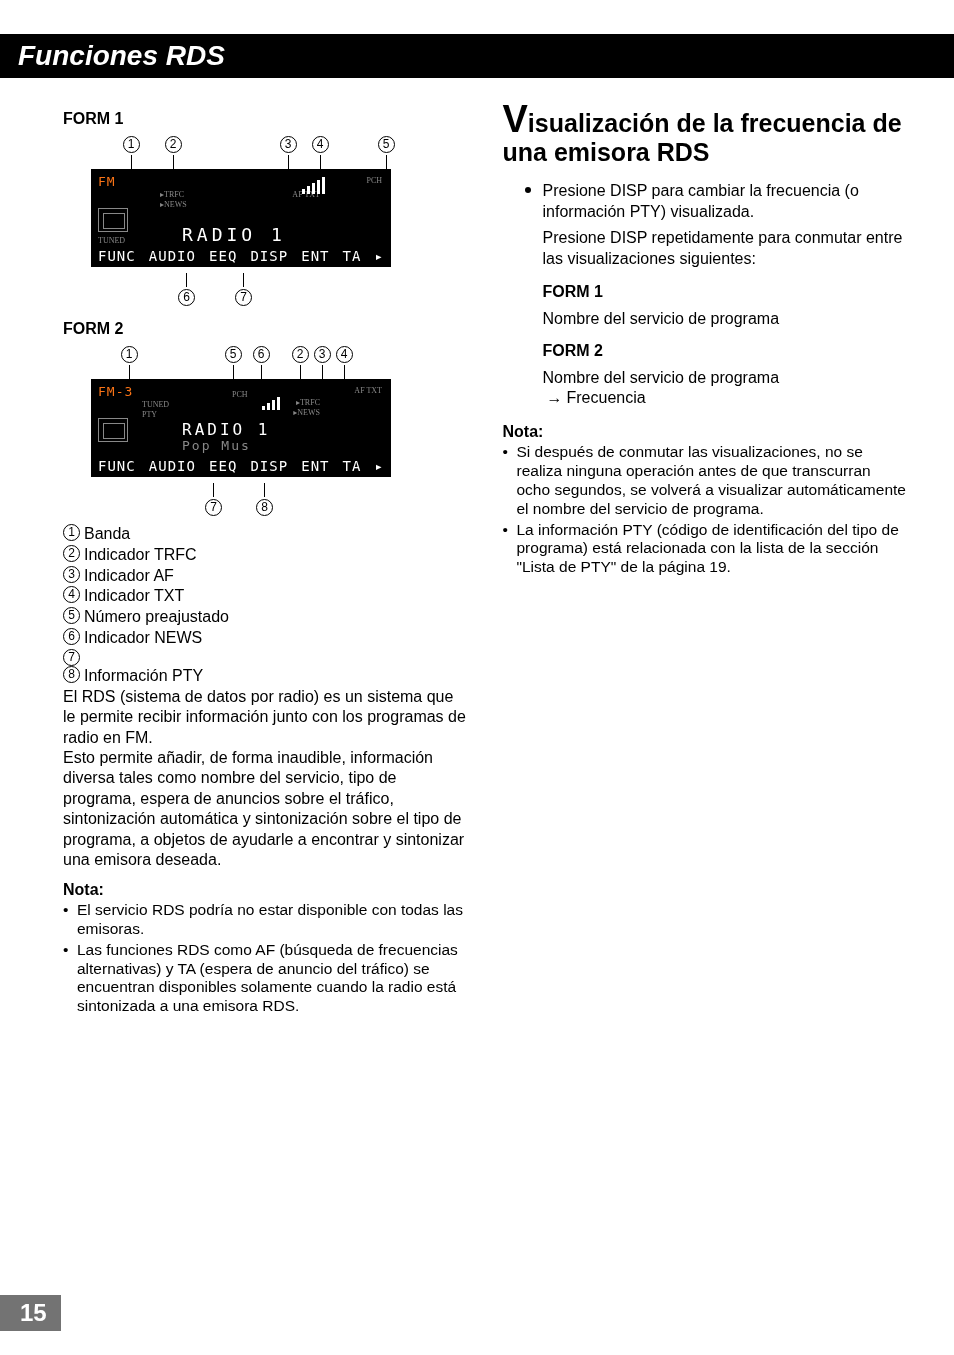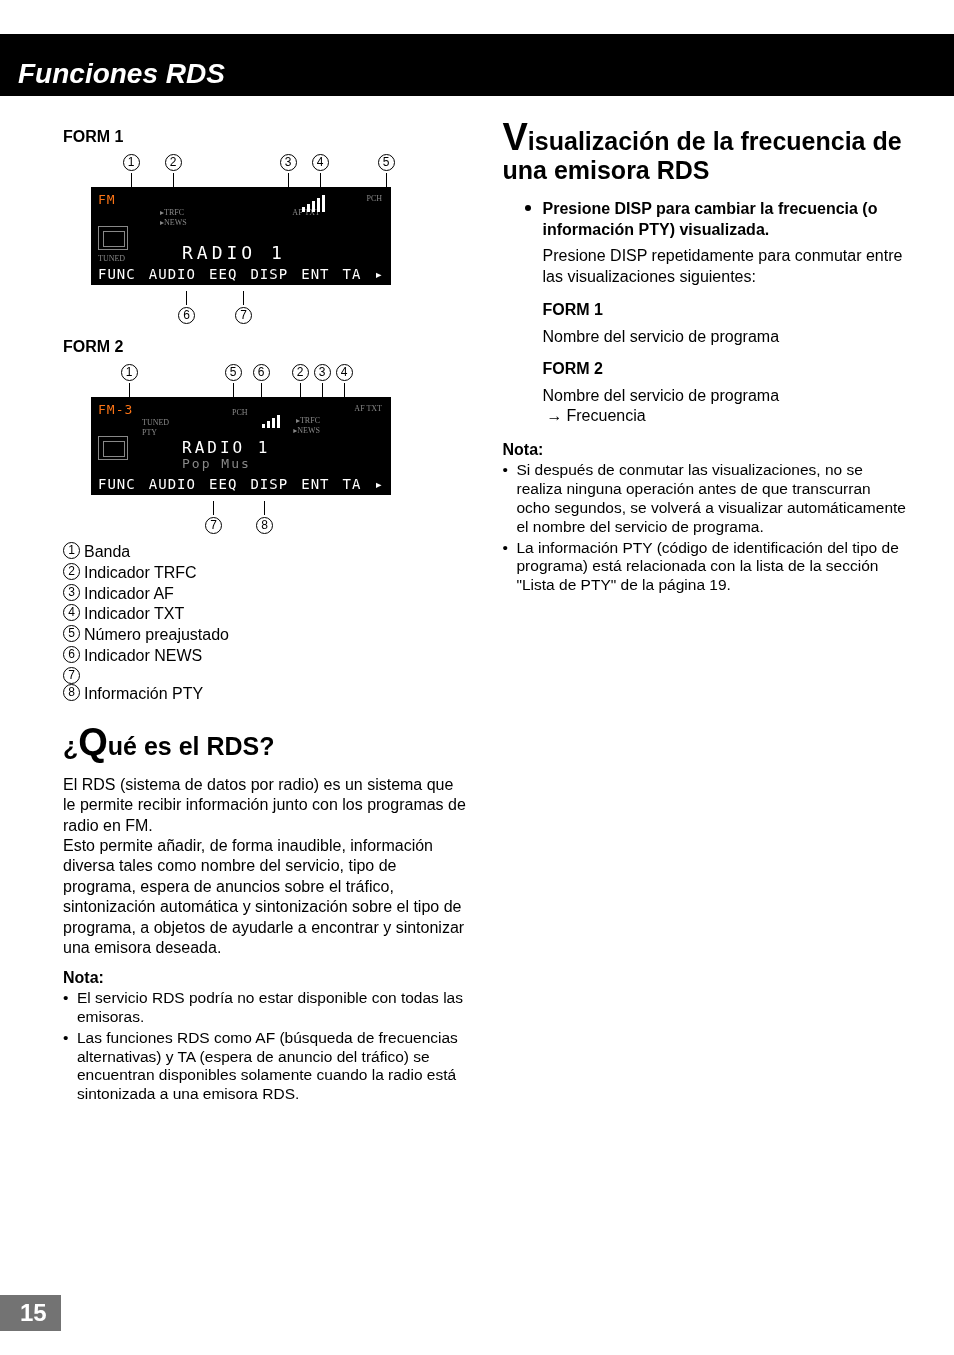--- a/index.html
+++ b/index.html
@@ -10,21 +10,21 @@
     height: 1355px;
     position: relative;
     color: #000;
   }
   .black-bar {
     background: #000;
     color: #fff;
     font-style: italic;
     font-weight: bold;
     font-size: 28px;
-    padding: 24px 0 6px 18px;
+    padding: 6px 0 6px 18px;
     margin-top: 34px;
     width: 100%;
     font-family: Arial, Helvetica, sans-serif;
   }
   .content {
     display: flex;
     padding: 22px 48px 0 63px;
     gap: 36px;
   }
   .col { flex: 1; min-width: 0; }
@@ -280,23 +280,20 @@
         </div>
       <div class="legend-row">
           <span class="circ">7</span>
         </div>
       <div class="legend-row">
           <span class="circ">8</span>
           <span>Información PTY</span>
         </div>
     </div>
 
-    <h2 class="section" style="margin-top:18px;">
-      <span>¿</span><span class="drop">Q</span><span>ué es el RDS?</span>
-    </h2>
 
     <p class="body-text">El RDS (sistema de datos por radio) es un sistema que le permite recibir información junto con los programas de radio en FM.</p>
     <p class="body-text">Esto permite añadir, de forma inaudible, información diversa tales como nombre del servicio, tipo de programa, espera de anuncios sobre el tráfico, sintonización automática y sintonización sobre el tipo de programa, a objetos de ayudarle a encontrar y sintonizar una emisora deseada.</p>
 
     <div class="note-head">Nota:</div>
     <ul class="note-list">
       <li>
           <span class="bullet">•</span>
           <span>El servicio RDS podría no estar disponible con todas las emisoras.</span>
         </li>
@@ -310,21 +307,21 @@
 
   <div class="col">
 
     <h2 class="section">
       <span class="drop">V</span><span>isualización de la frecuencia de una emisora RDS</span>
     </h2>
 
 
     <div class="indented" style="margin-top:14px;">
       <span class="dot"></span>
-      <div style="font-weight:bold;">Presione DISP para cambiar la frecuencia (o información PTY) visualizada.</div>
+      <div style="font-weight:normal;">Presione DISP para cambiar la frecuencia (o información PTY) visualizada.</div>
       <div style="margin-top:6px;">Presione DISP repetidamente para conmutar entre las visualizaciones siguientes:</div>
 
       <div class="sub-label" style="margin-top:12px;">FORM 1</div>
       <div class="body-text">Nombre del servicio de programa</div>
 
       <div class="sub-label" style="margin-top:12px;">FORM 2</div>
       <div class="body-text">Nombre del servicio de programa</div>
       <div class="body-text">
         <span class="arrow">→</span><span>Frecuencia</span>
       </div>

